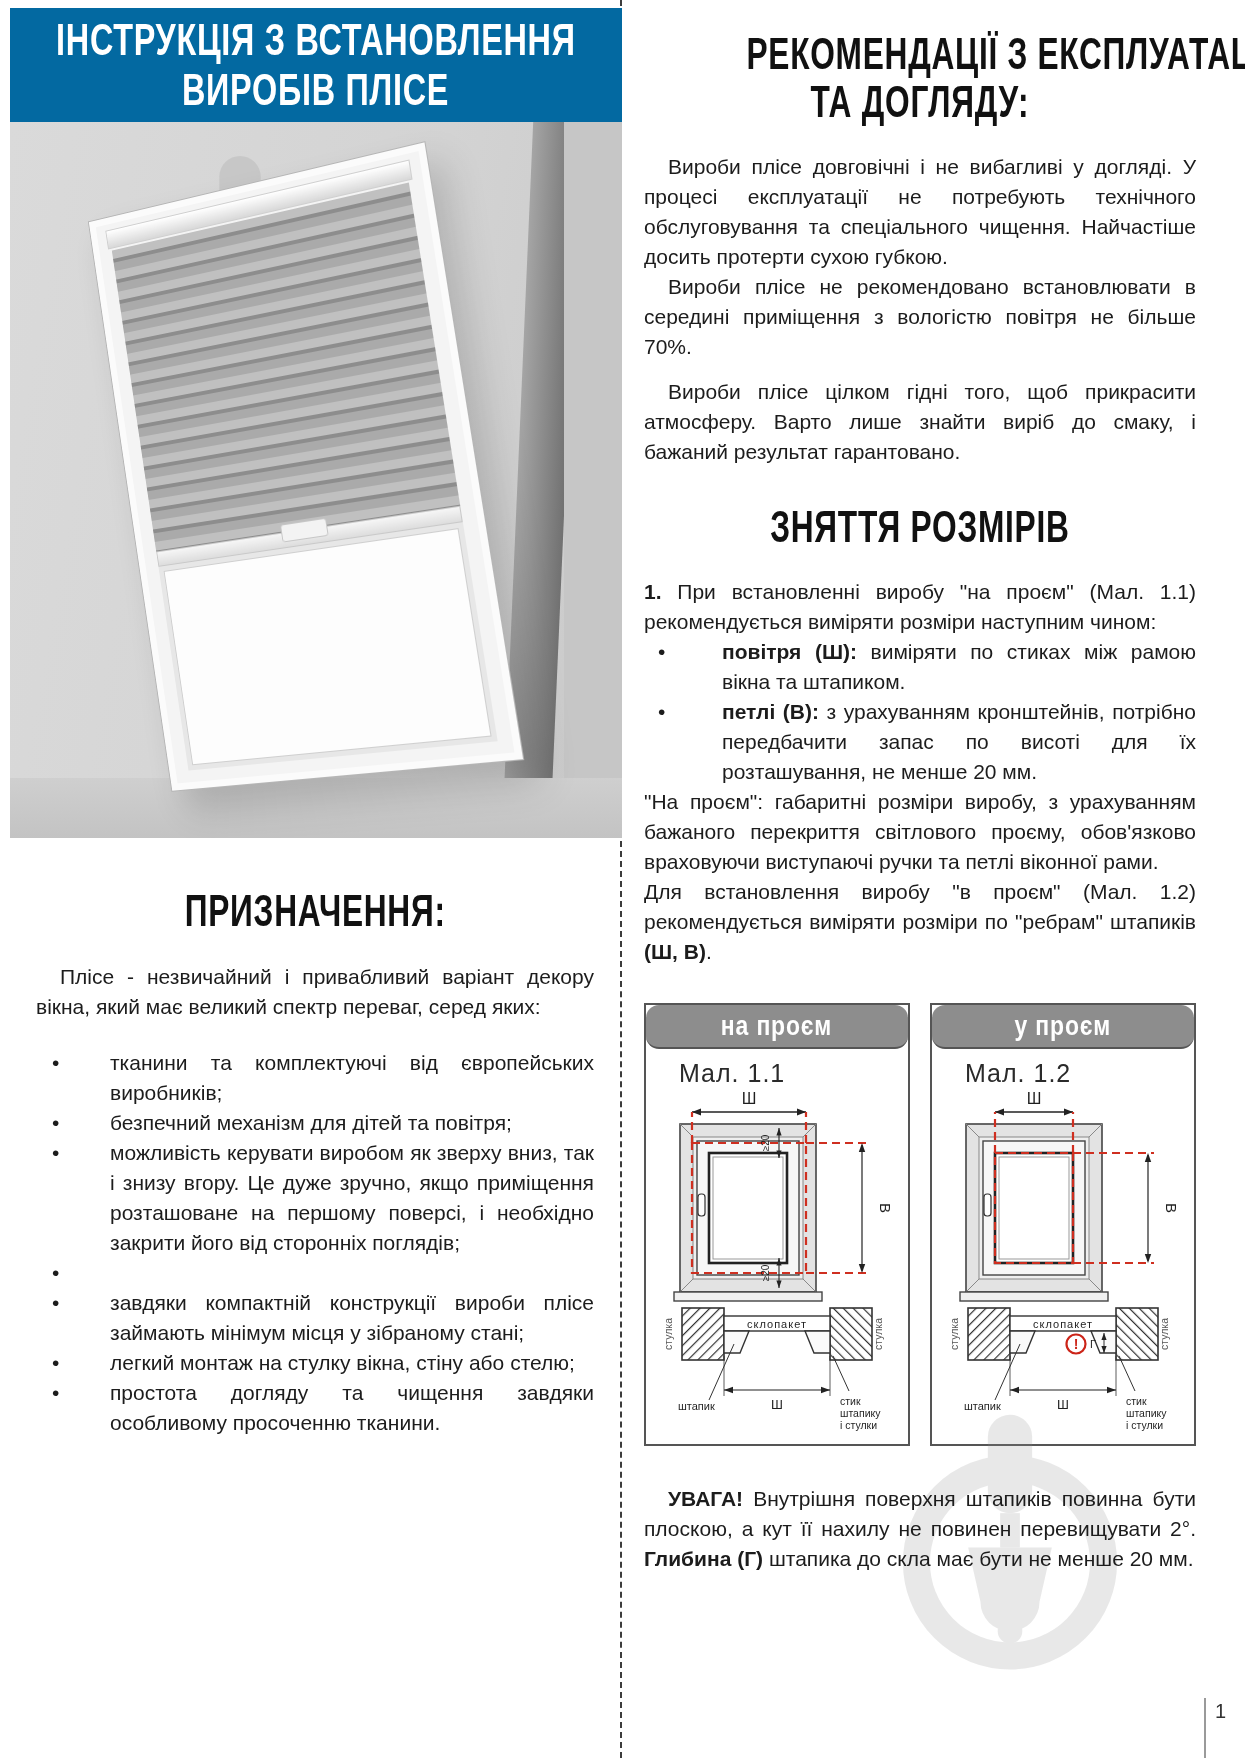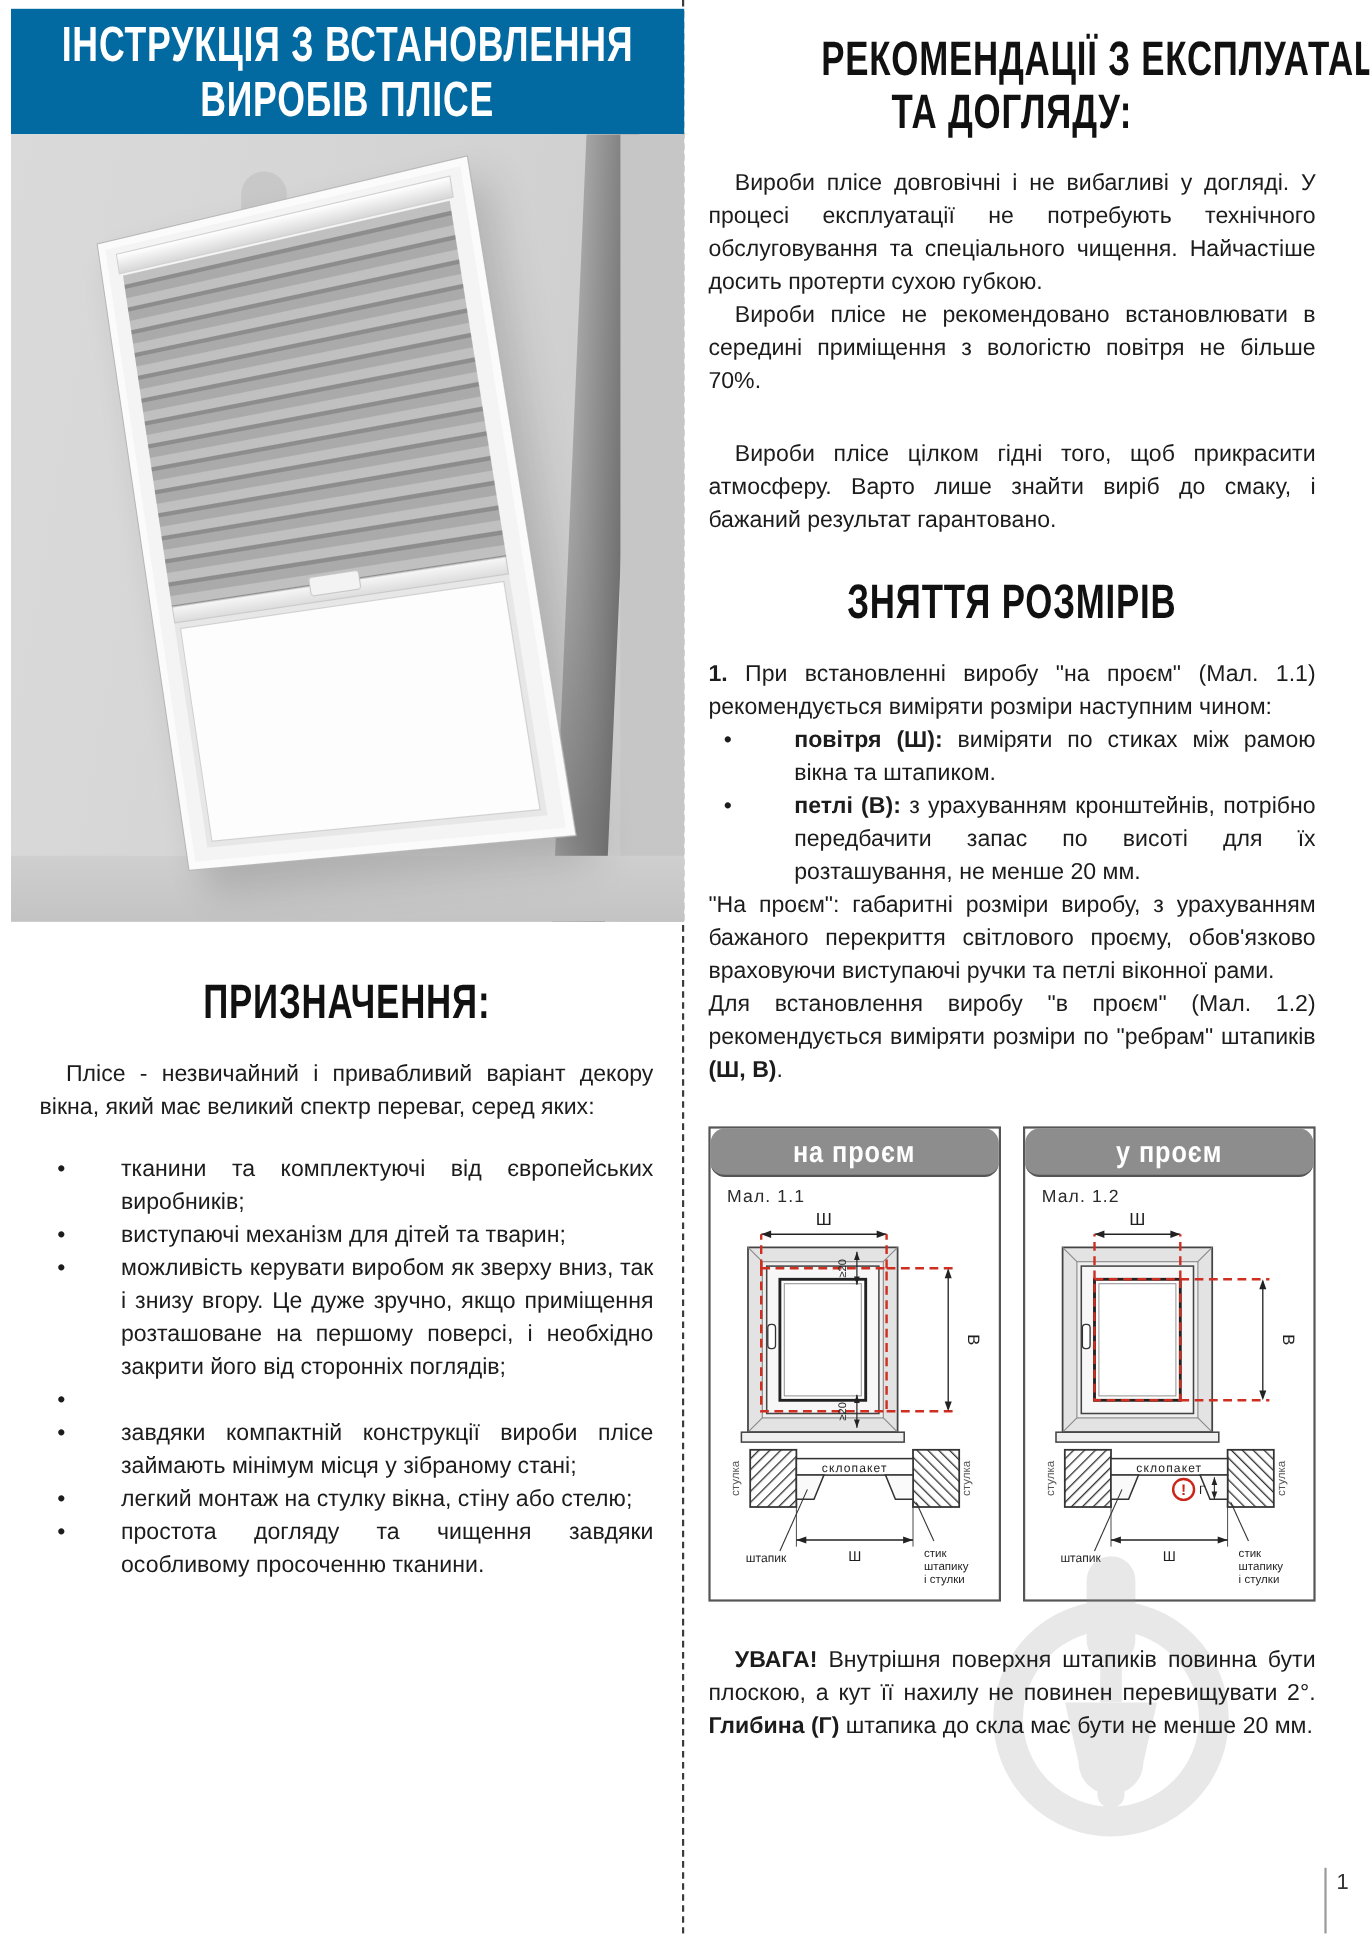--- a/index.html
+++ b/index.html
@@ -57,34 +57,34 @@
   .blist { list-style:none; margin:26px 0 0; padding:0; }
   .blist li { display:flex; }
   .blist .dot { width:58px; padding-left:16px; font-size:21px; line-height:30px; }
   .blist .txt { flex:1; }
 
   
   .right-col { position:absolute; left:644px; top:30px; width:552px; }
   .care-title .cond, .measure-title .cond { font-size:44px; line-height:48px; color:#111; }
   .care-title { margin-bottom:26px; }
   .measure-title { margin:36px 0 26px; }
-  .mt { margin-top:36px; }
+  .mt { margin-top:15px; }
 
   .mlist { list-style:none; margin:0; padding:0; }
   .mlist li { display:flex; }
   .mlist .dot { width:64px; padding-left:14px; font-size:21px; line-height:30px; }
   .mlist .txt { flex:1; }
 
   .diagram-row { display:flex; gap:20px; margin-top:36px; position:relative; z-index:1; }
   .panel { width:266px; border:2px solid #555; background:#fff; box-sizing:border-box; }
   .panel-h { background:#8d8d8d; height:42px; display:flex; align-items:center;
     justify-content:center; border-bottom:2px solid #555;border-radius:13px; }
   .panel-h .cond { color:#fff; font-size:27px; transform:scaleX(.85); }
   .panel-b { padding:6px 5px 8px; }
-  .fig { font-size:16px; color:#2a2a2a; margin:4px 0 0 10px; letter-spacing:1px; }
+  .fig { font-size:25px; color:#2a2a2a; margin:4px 0 0 28px; letter-spacing:1px; }
   svg { display:block; margin:0 auto; font-family:"Liberation Sans",sans-serif; }
   .dlabel { fill:#1f1f1f; }
   .dlabel-g { fill:#555; }
 
   .warning { margin-top:38px; position:relative; z-index:6; }
 
   .pn-line { position:absolute; left:1204px; top:1698px; width:2px; height:60px; background:#9a9a9a; }
   .pn { position:absolute; left:1215px; top:1700px; font-size:20px; color:#333; }
 </style>
 </head>
@@ -130,21 +130,21 @@
         <span class="cond">ПРИЗНАЧЕННЯ:</span>
       </div>
       <p class="body-txt indent">Плісе - незвичайний і привабливий варіант декору вікна, який має великий спектр переваг, серед яких:</p>
       <ul class="blist">
         <li>
           <span class="dot">•</span>
           <span class="txt body-txt">тканини та комплектуючі від європейських виробників;</span>
         </li>
         <li>
           <span class="dot">•</span>
-          <span class="txt body-txt">виступаючі механізм для дітей та тварин;</span>
+          <span class="txt body-txt">безпечний механізм для дітей та повітря;</span>
         </li>
         <li>
           <span class="dot">•</span>
           <span class="txt body-txt">можливість керувати виробом як зверху вниз, так і знизу вгору. Це дуже зручно, якщо приміщення розташоване на першому поверсі, і необхідно закрити його від сторонніх поглядів;</span>
         </li>
         <li>
           <span class="dot">•</span>
         </li>
         <li>
           <span class="dot">•</span>

